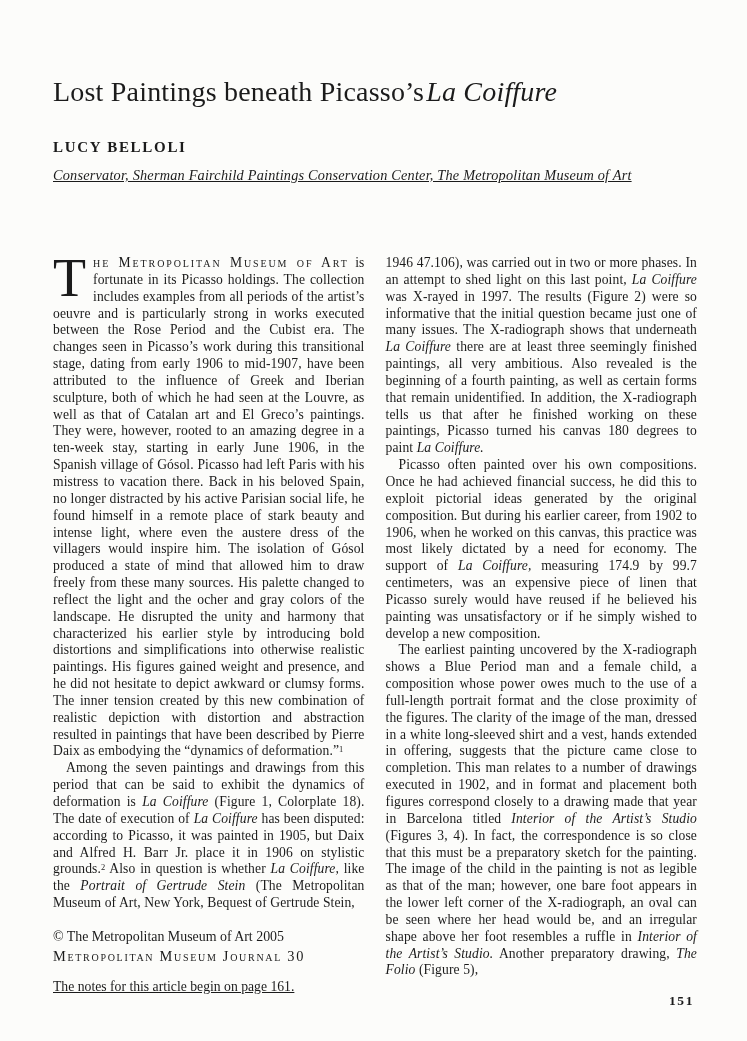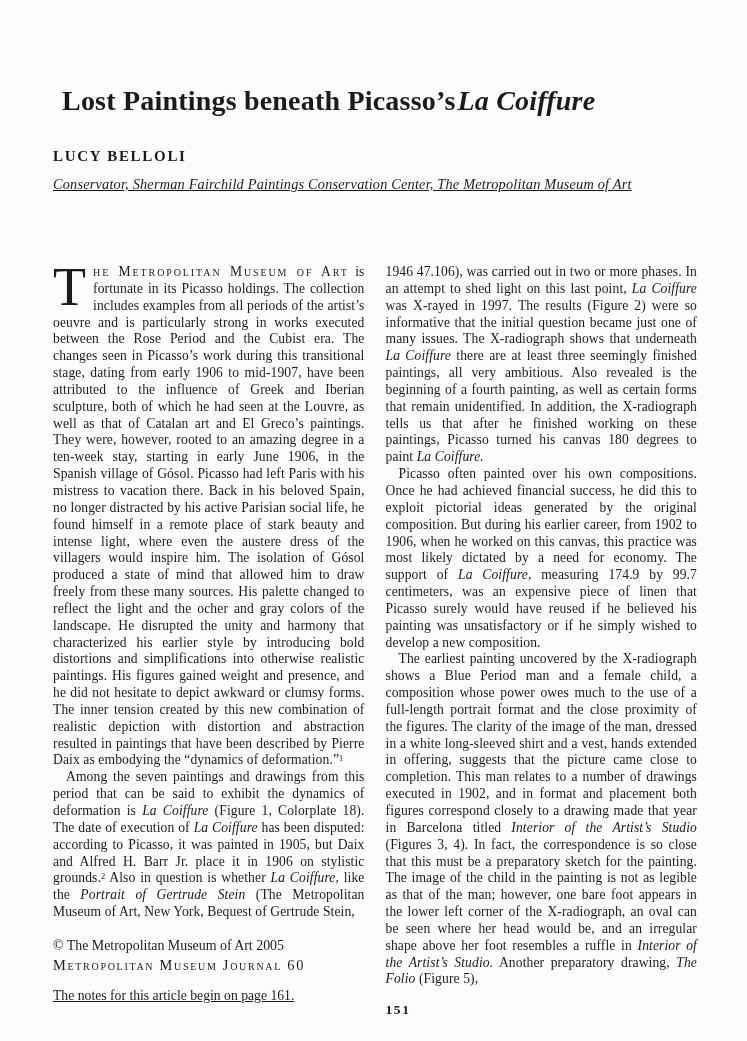--- a/index.html
+++ b/index.html
@@ -9,23 +9,23 @@
     height: 1041px;
     margin: 0 auto;
     background: #fcfcfa;
     color: #1b1b1b;
     font-family: "Liberation Serif", serif;
     box-sizing: border-box;
     padding: 76px 50px 0 53px;
     overflow: hidden;
   }
   h1.title {
-    margin: 9px;
+    margin: 0;
     font-size: 28px;
-    font-weight: 700;
+    font-weight: 400;
     letter-spacing: 0.2px;
     white-space: nowrap;
   }
   h1.title i { padding-left: 2px; }
   .author {
     margin-top: 31px;
     font-size: 15px;
     letter-spacing: 1.7px;
     font-weight: 600;
   }
@@ -70,20 +70,21 @@
   .footer-block { margin-top: 17px; }
   .copyright-line { font-size: 13.9px; }
   .journal-line {
     font-variant: small-caps;
     letter-spacing: 1.7px;
     font-size: 14.4px;
     margin-top: 3px;
   }
   .notes-line { margin-top: 14px; font-size: 13.7px; text-decoration: underline; }
   .page-number {
+    text-align: right;
     font-size: 13.5px;
     font-weight: 700;
     letter-spacing: 1.6px;
     margin-top: 14px;
     padding-right: 3px;
   }
 </style>
 </head>
 <body>
 
@@ -96,21 +97,21 @@
   </header>
 
   <main class="columns">
 
     <div class="col">
       <p><span class="dropcap">T</span><span><span class="sc">he Metropolitan Museum of Art</span> is fortunate in its Picasso holdings. The collection includes examples from all periods of the artist’s oeuvre and is particularly strong in works executed between the Rose Period and the Cubist era. The changes seen in Picasso’s work during this transitional stage, dating from early 1906 to mid-1907, have been attributed to the influence of Greek and Iberian sculpture, both of which he had seen at the Louvre, as well as that of Catalan art and El Greco’s paintings. They were, however, rooted to an amazing degree in a ten-week stay, starting in early June 1906, in the Spanish village of Gósol. Picasso had left Paris with his mistress to vacation there. Back in his beloved Spain, no longer distracted by his active Parisian social life, he found himself in a remote place of stark beauty and intense light, where even the austere dress of the villagers would inspire him. The isolation of Gósol produced a state of mind that allowed him to draw freely from these many sources. His palette changed to reflect the light and the ocher and gray colors of the landscape. He disrupted the unity and harmony that characterized his earlier style by introducing bold distortions and simplifications into otherwise realistic paintings. His figures gained weight and presence, and he did not hesitate to depict awkward or clumsy forms. The inner tension created by this new combination of realistic depiction with distortion and abstraction resulted in paintings that have been described by Pierre Daix as embodying the “dynamics of deformation.”<sup>1</sup></span></p>
       <p class="indent">Among the seven paintings and drawings from this period that can be said to exhibit the dynamics of deformation is <i>La Coiffure</i> (Figure 1, Colorplate 18). The date of execution of <i>La Coiffure</i> has been disputed: according to Picasso, it was painted in 1905, but Daix and Alfred H. Barr Jr. place it in 1906 on stylistic grounds.<sup>2</sup> Also in question is whether <i>La Coiffure,</i> like the <i>Portrait of Gertrude Stein</i> (The Metropolitan Museum of Art, New York, Bequest of Gertrude Stein,</p>
 
       <div class="footer-block">
         <div class="copyright-line">© The Metropolitan Museum of Art 2005</div>
-        <div class="journal-line">Metropolitan Museum Journal 60</div>
+        <div class="journal-line">Metropolitan Museum Journal 30</div>
       </div>
       <div class="notes-line">The notes for this article begin on page 161.</div>
     </div>
 
     <div class="col">
       <p>1946 47.106), was carried out in two or more phases. In an attempt to shed light on this last point, <i>La Coiffure</i> was X-rayed in 1997. The results (Figure 2) were so informative that the initial question became just one of many issues. The X-radiograph shows that underneath <i>La Coiffure</i> there are at least three seemingly finished paintings, all very ambitious. Also revealed is the beginning of a fourth painting, as well as certain forms that remain unidentified. In addition, the X-radiograph tells us that after he finished working on these paintings, Picasso turned his canvas 180 degrees to paint <i>La Coiffure.</i></p>
       <p class="indent">Picasso often painted over his own compositions. Once he had achieved financial success, he did this to exploit pictorial ideas generated by the original composition. But during his earlier career, from 1902 to 1906, when he worked on this canvas, this practice was most likely dictated by a need for economy. The support of <i>La Coiffure,</i> measuring 174.9 by 99.7 centimeters, was an expensive piece of linen that Picasso surely would have reused if he believed his painting was unsatisfactory or if he simply wished to develop a new composition.</p>
       <p class="indent">The earliest painting uncovered by the X-radiograph shows a Blue Period man and a female child, a composition whose power owes much to the use of a full-length portrait format and the close proximity of the figures. The clarity of the image of the man, dressed in a white long-sleeved shirt and a vest, hands extended in offering, suggests that the picture came close to completion. This man relates to a number of drawings executed in 1902, and in format and placement both figures correspond closely to a drawing made that year in Barcelona titled <i>Interior of the Artist’s Studio</i> (Figures 3, 4). In fact, the correspondence is so close that this must be a preparatory sketch for the painting. The image of the child in the painting is not as legible as that of the man; however, one bare foot appears in the lower left corner of the X-radiograph, an oval can be seen where her head would be, and an irregular shape above her foot resembles a ruffle in <i>Interior of the Artist’s Studio.</i> Another preparatory drawing, <i>The Folio</i> (Figure 5),</p>
       <div class="page-number">151</div>
     </div>

